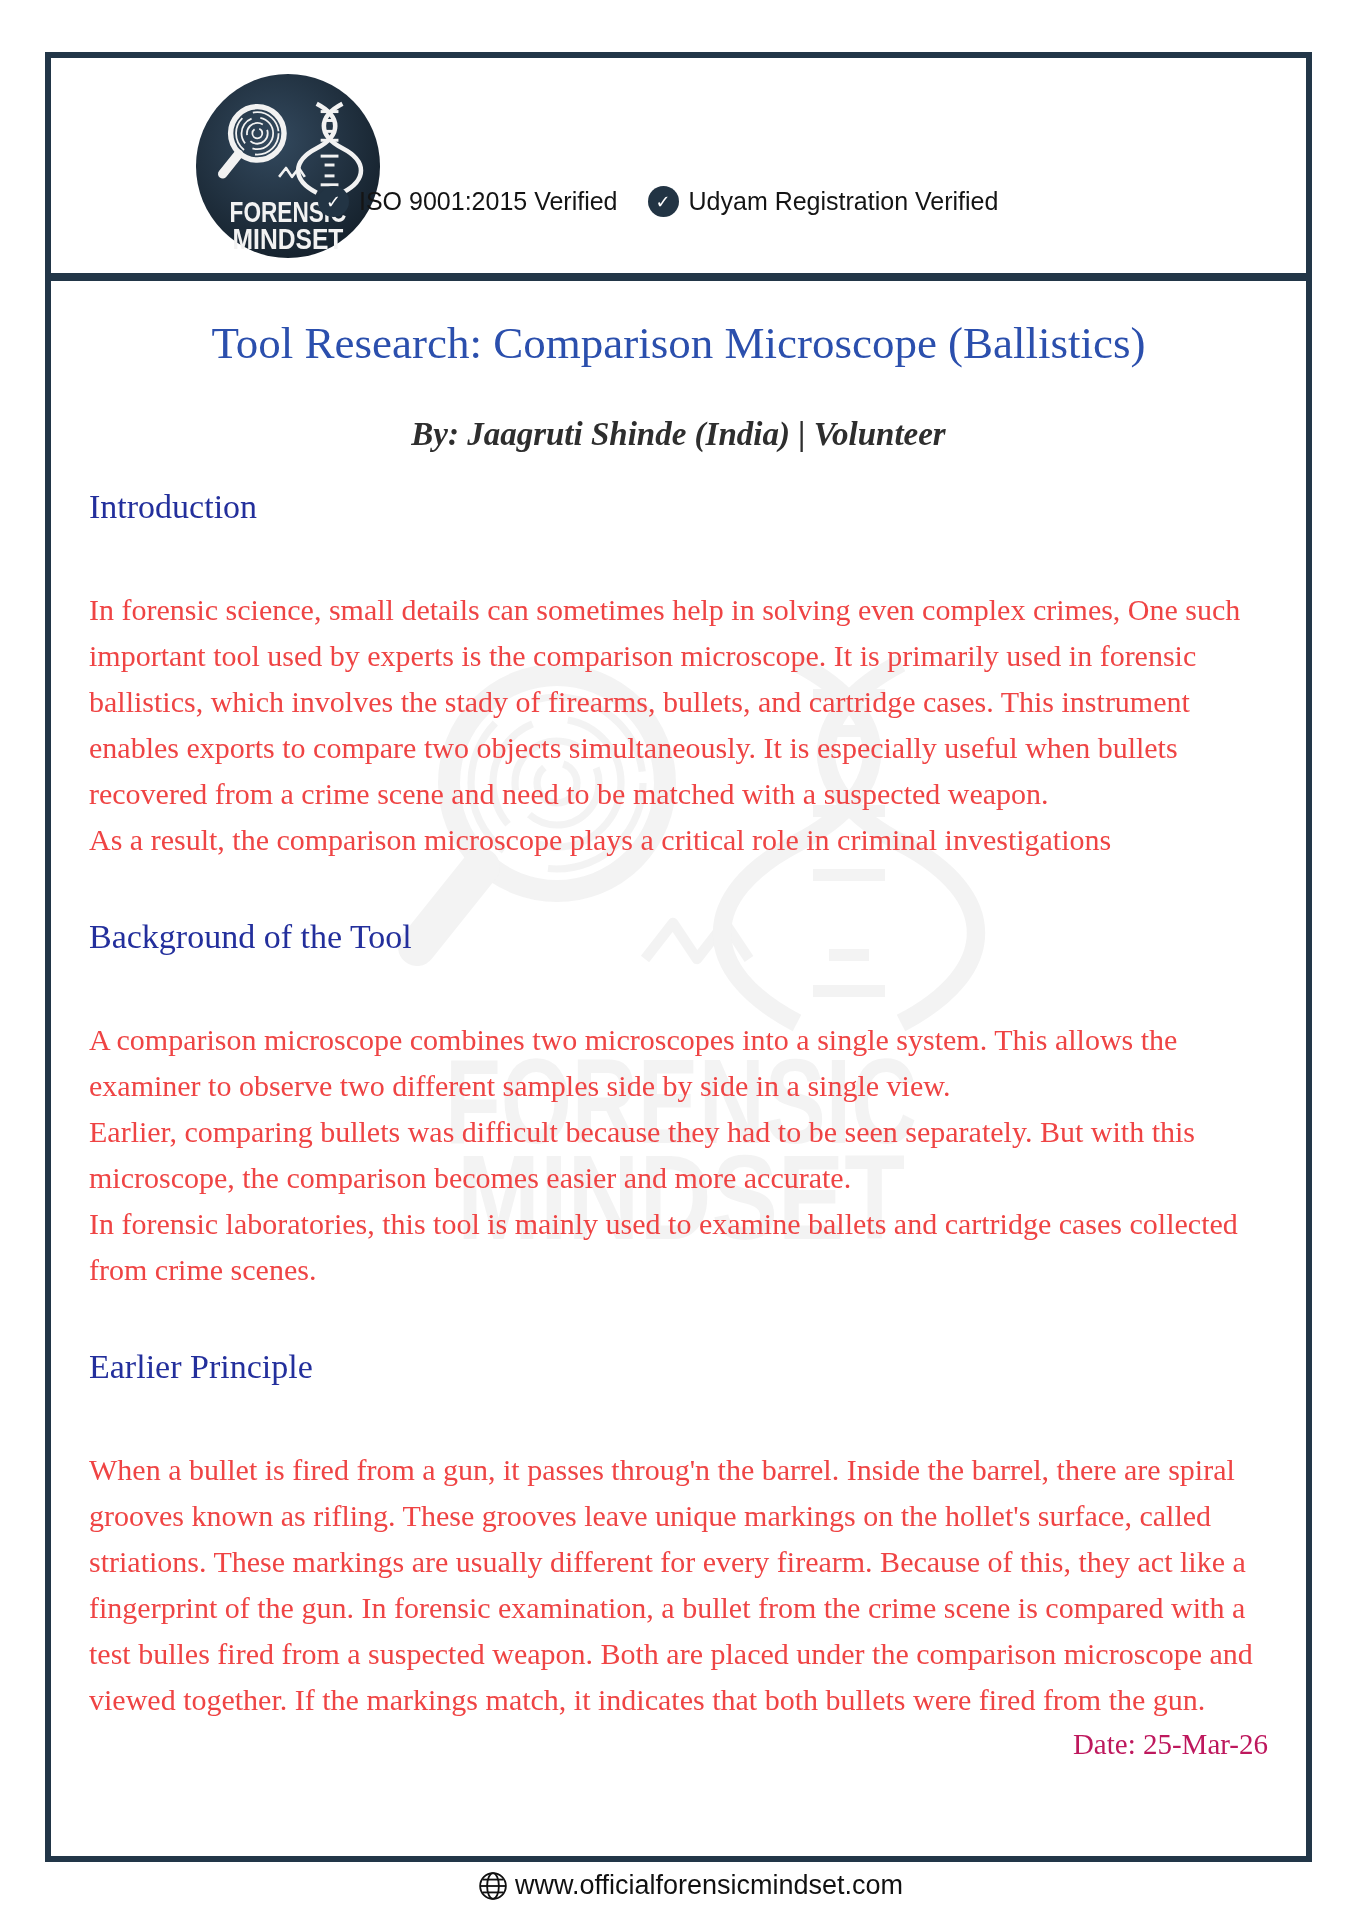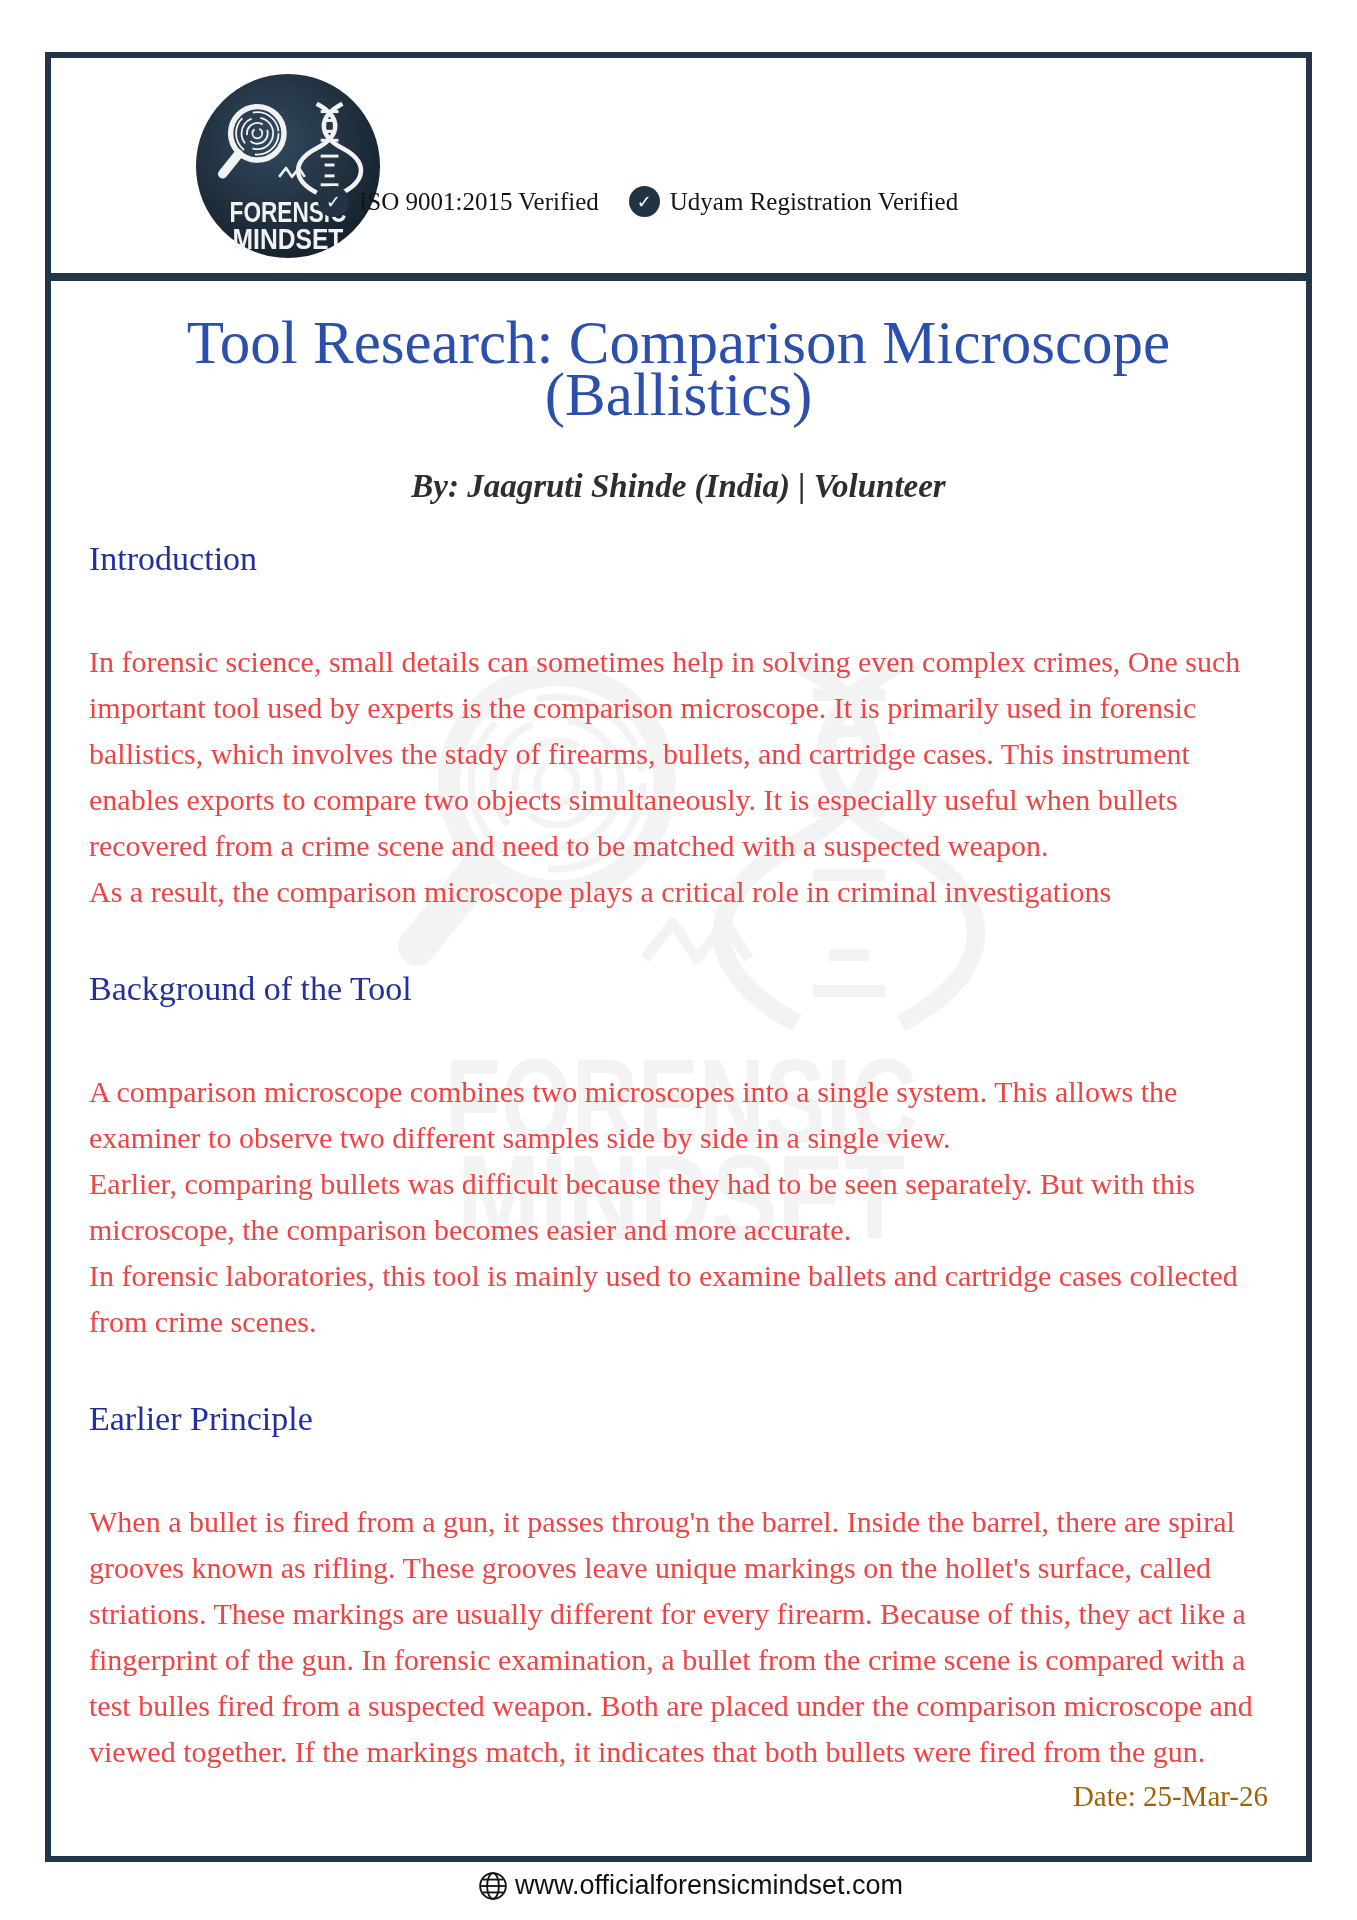--- a/index.html
+++ b/index.html
@@ -16,34 +16,34 @@
   .brand{font-family:"Liberation Sans", sans-serif;font-weight:700;font-size:61px;line-height:64px;
          color:#20384e;letter-spacing:2px;display:inline-block;transform:scaleY(1.1);transform-origin:center top;
          white-space:nowrap;}
   .tagline{margin-top:14px;font-family:"Liberation Sans", sans-serif;font-style:italic;font-weight:600;
            font-size:23px;letter-spacing:6px;color:#23384a;white-space:nowrap;}
   .badges{position:absolute;left:267px;top:128px;display:flex;align-items:center;gap:30px;
           font-family:"Liberation Sans", sans-serif;}
   .badge{display:flex;align-items:center;gap:10px;}
   .badge-check{width:31px;height:31px;border-radius:50%;background:#223444;color:#ffffff;
                display:flex;align-items:center;justify-content:center;font-size:18px;flex:0 0 auto;}
-  .badge-label{font-size:25px;color:#141414;white-space:nowrap;font-family:Liberation Serif, serif;}
+  .badge-label{font-size:25px;color:#141414;white-space:nowrap;}
   
   .main{position:relative;padding:36px 38px 0 38px;}
   .watermark{position:absolute;left:250px;top:250px;width:760px;height:720px;opacity:0.055;
              pointer-events:none;z-index:0;}
   .watermark svg{width:100%;height:100%;}
   .content{position:relative;z-index:1;}
-  .article-title{margin:0;text-align:center;font-weight:400;font-size:61px;line-height:52px;color:#2b4fad;}
+  .article-title{margin:0;text-align:center;font-weight:400;font-size:45px;line-height:52px;color:#2b4fad;}
   .byline{margin-top:44px;text-align:center;font-style:italic;font-size:33px;line-height:42px;color:#2e2e2e;font-weight:bold;}
   .sec-heading{margin:0;margin-top:32px;font-size:34px;line-height:40px;font-weight:400;color:#232f9c;}
   .sec-heading.later{margin-top:54px;}
   .para{margin:0;margin-top:60px;font-size:30px;line-height:46px;color:#ef4444;white-space:pre-line;
         text-align:left;}
-  .date-line{margin-top:4px;text-align:right;font-size:29px;line-height:34px;color:#a16207;}
+  .date-line{margin-top:4px;text-align:right;font-size:29px;line-height:34px;color:#be185d;}
   
   .footer{position:absolute;left:12px;top:1870px;width:100%;display:flex;align-items:center;
           justify-content:center;gap:7px;font-family:"Liberation Sans", sans-serif;
           font-size:27px;color:#111111;}
   .globe{display:block;}
 </style>
 </head>
 <body>
 
 <div class="page">

